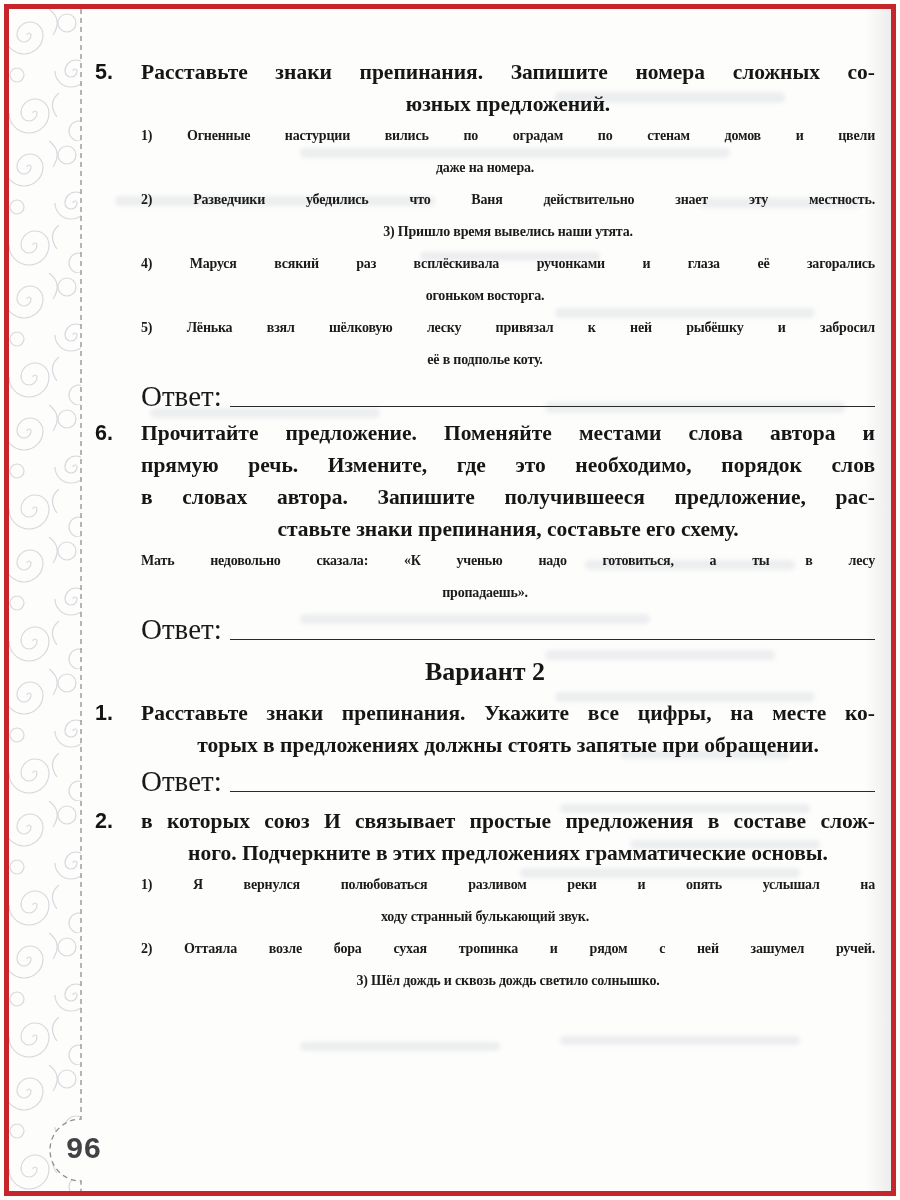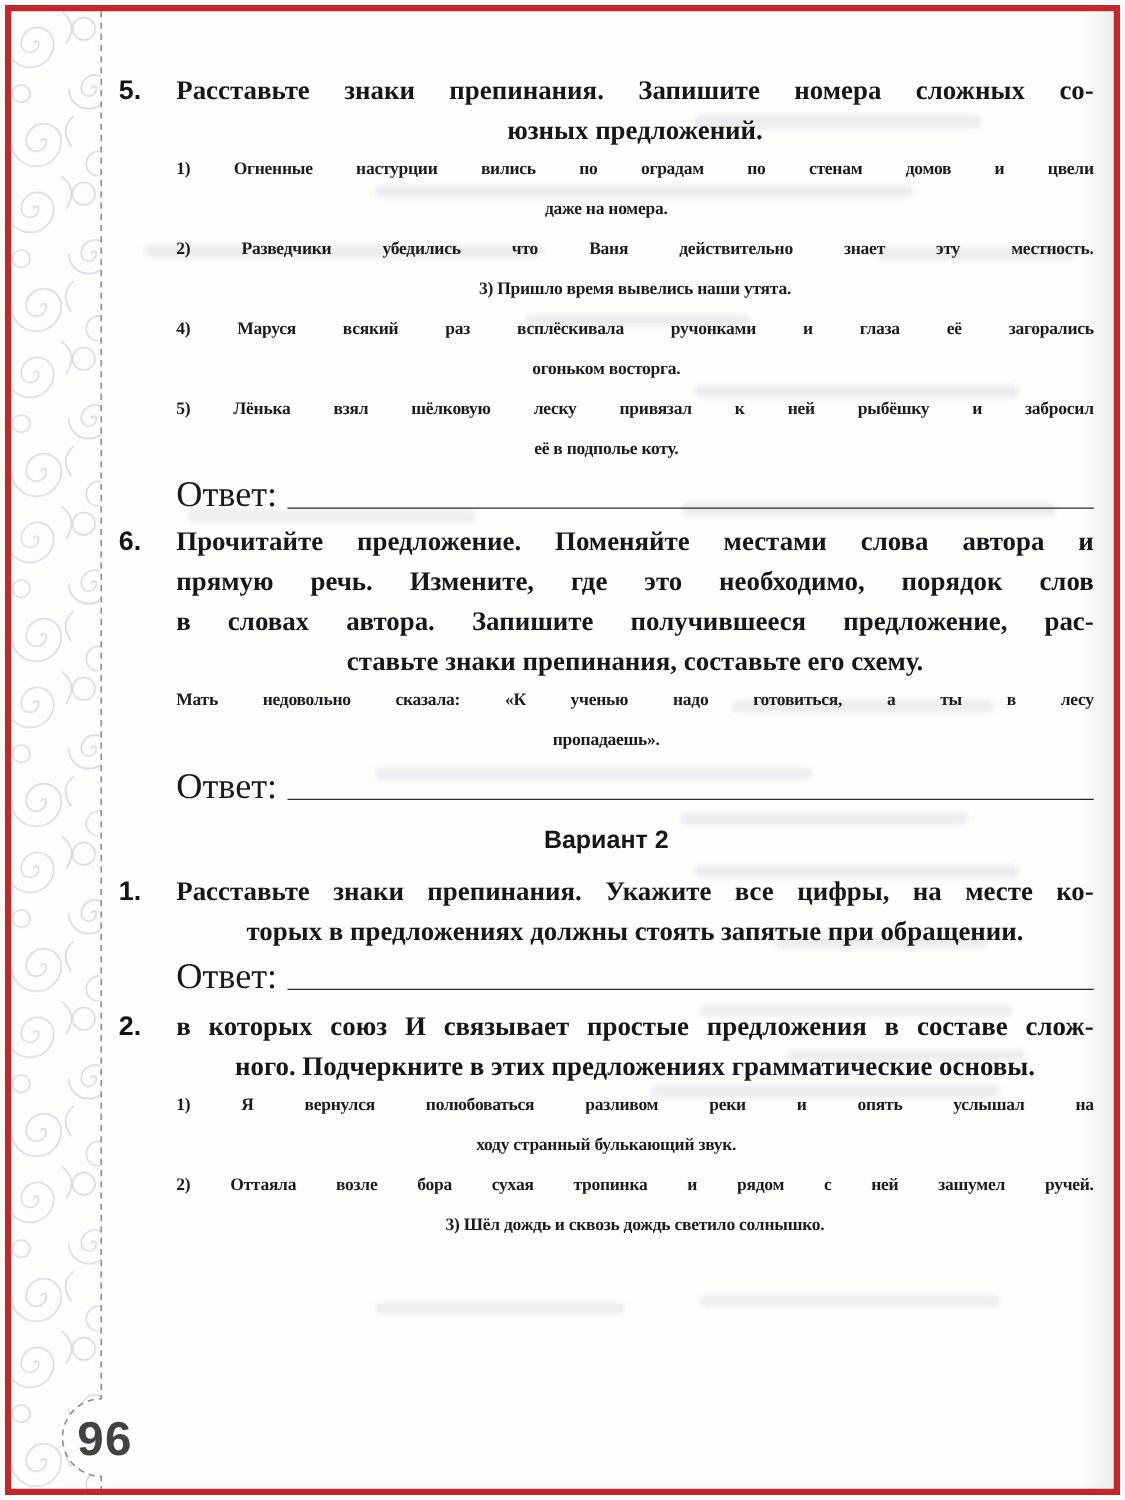--- a/index.html
+++ b/index.html
@@ -30,21 +30,21 @@
     background:linear-gradient(to right, rgba(90,90,100,0), rgba(90,90,100,0.10));
     z-index:2;
   }
   .separator-svg {
     position:absolute; left:0; top:0; width:900px; height:1200px;
     z-index:3; pointer-events:none;
   }
   .page-number {
     position:absolute; left:58px; top:1131px; width:52px;
     font-family:"Liberation Sans", sans-serif;
-    font-weight:bold; font-size:38px; color:#414146;
+    font-weight:bold; font-size:30px; color:#414146;
     text-align:center; z-index:5; letter-spacing:1px;
   }
 
   
   .ghost {
     position:absolute; border-radius:5px;
     background:rgba(150,155,175,0.16);
     filter:blur(2px); z-index:1;
   }
 
@@ -74,22 +74,22 @@
   }
   .answer-label {
     font-family:"Liberation Serif", serif; font-weight:400;
     font-size:29px; line-height:32px; color:#1a1a1a;
   }
   .answer-line {
     flex:1; margin-left:8px; margin-bottom:5px;
     border-bottom:1.6px solid #2a2a2a; height:1px;
   }
   .variant-heading {
-    font-family:Liberation Sans, sans-serif; font-weight:bold;
-    font-size:20px; line-height:34px; color:#161616;
+    font-family:Liberation Serif, serif; font-weight:bold;
+    font-size:26px; line-height:34px; color:#161616;
     text-align:center; margin-top:10px; margin-bottom:8px;
   }
   section.ex { margin:0; }
   #ex6 { margin-top:5px; }
   #v2ex2 { margin-top:8px; }
 </style>
 </head>
 <body>
 
 <div class="page">

